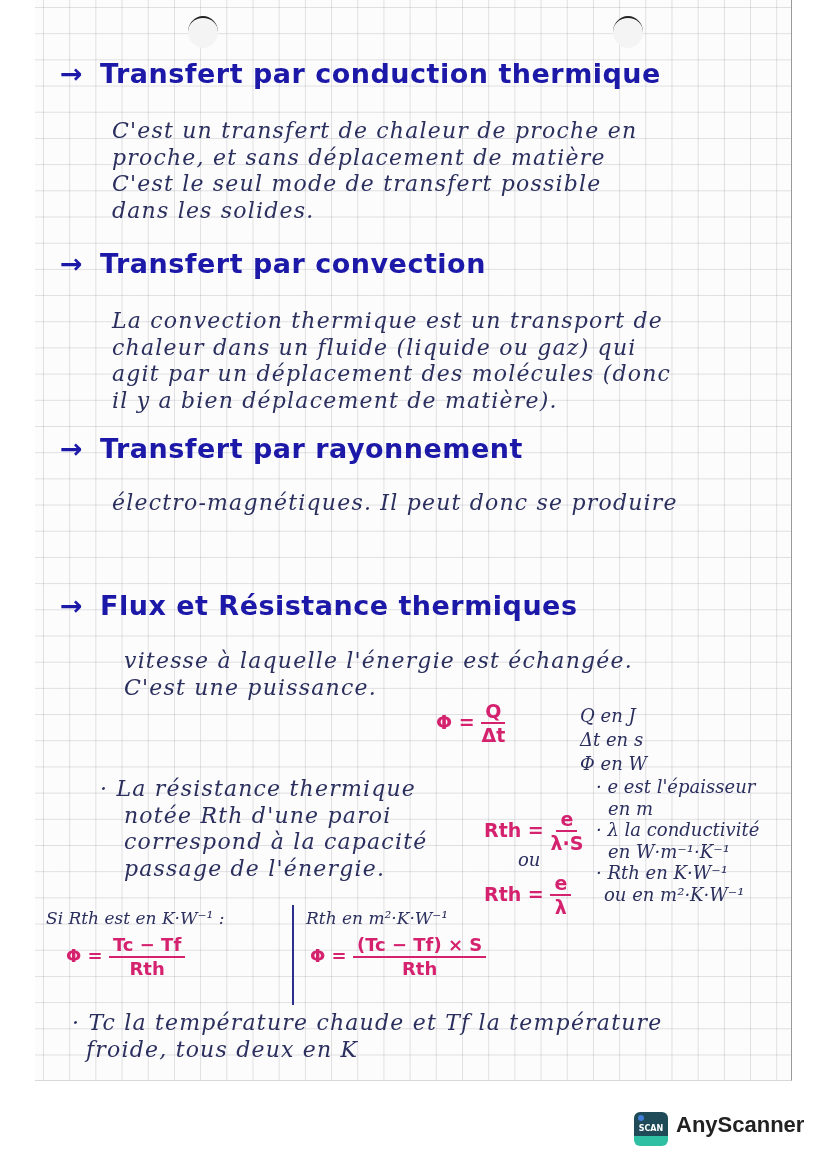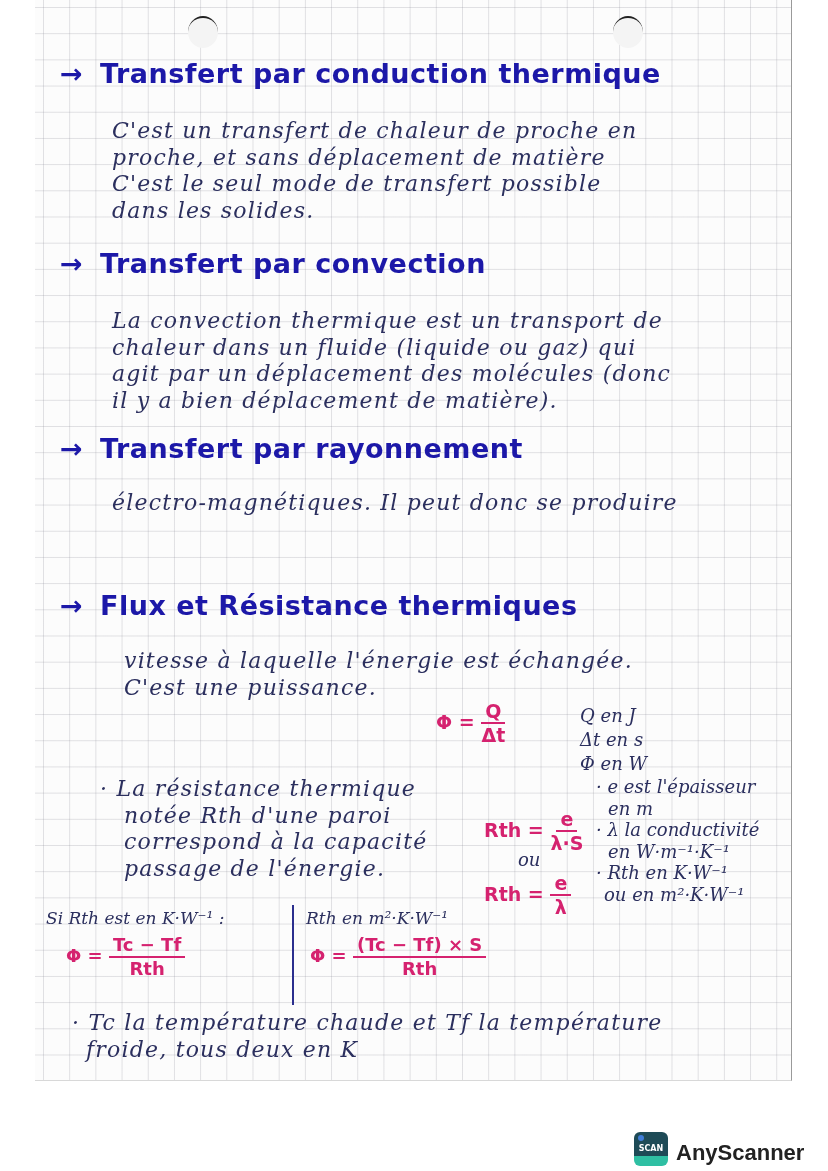--- a/index.html
+++ b/index.html
@@ -37,21 +37,21 @@
       font-size: 22px; line-height: 26.5px; letter-spacing: 1.2px;
     }
     .para .line { display: block; white-space: nowrap; }
     .small { font-family: "DejaVu Serif", serif; font-style: italic; font-size: 18px; line-height: 24px; }
     .formula { font-family: "DejaVu Sans", sans-serif; font-weight: bold; }
     .frac { display: inline-flex; flex-direction: column; align-items: center; vertical-align: middle; }
     .frac .num { padding: 0 4px; border-bottom: 2px solid #d5226f; line-height: 22px; }
     .frac .den { line-height: 22px; }
     .divider { position: absolute; left: 292px; top: 905px; width: 2px; height: 100px; background: #2b2f8e; }
 
-    .brand { position: absolute; left: 634px; top: 1112px; display: flex; align-items: flex-end; gap: 8px; margin-top: 20px; }
+    .brand { position: absolute; left: 634px; top: 1112px; display: flex; align-items: flex-start; gap: 8px; }
     .brand-logo {
       width: 34px; height: 34px; border-radius: 6px; position: relative; overflow: hidden;
       background: linear-gradient(to bottom, #1e4b57 0%, #1e4b57 72%, #2fbfa3 72%, #2fbfa3 100%);
     }
     .brand-logo .dot { position: absolute; left: 4px; top: 3px; width: 6px; height: 6px; border-radius: 50%; background: #3f7dd8; }
     .brand-logo .txt { position: absolute; left: 0; right: 0; top: 12px; text-align: center; font-size: 8px; font-weight: bold; color: #fff; font-family: "DejaVu Sans", sans-serif; }
     .brand-name { font-family: "Liberation Sans", sans-serif; font-size: 22px; font-weight: bold; color: #222; }
   </style>
 </head>
 <body>

